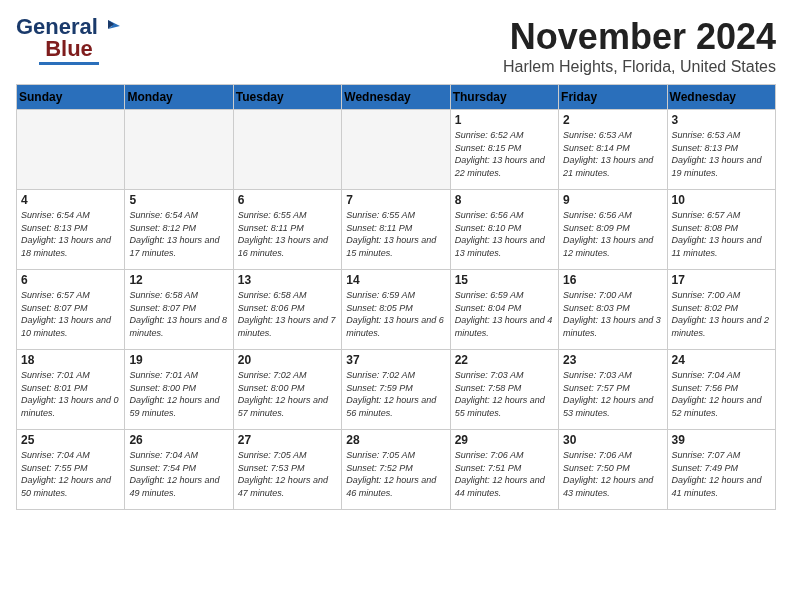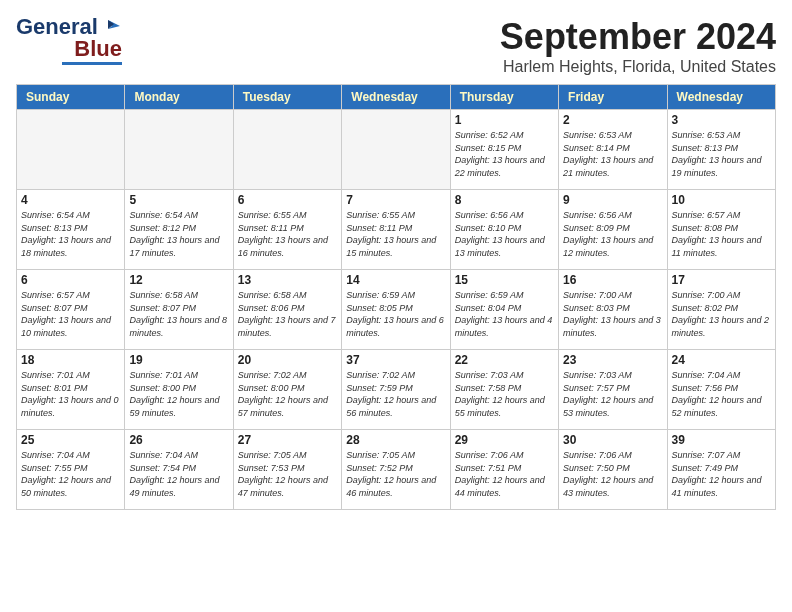--- a/index.html
+++ b/index.html
@@ -12,21 +12,21 @@
     }
     .header-area {
       display: flex;
       justify-content: space-between;
       align-items: flex-start;
       margin-bottom: 8px;
     }
     .logo {
       display: flex;
       flex-direction: column;
-      align-items: flex-end;
+      align-items: center;
     }
     .logo-text {
       font-size: 22px;
       font-weight: bold;
       color: #1a3a6b;
       line-height: 1;
     }
     .logo-blue { color: #7f1d1d; }
     .logo-line {
       width: 60px;
@@ -46,24 +46,24 @@
       font-size: 16px;
       color: #444;
     }
     table {
       width: 100%;
       border-collapse: collapse;
       table-layout: fixed;
     }
     thead tr th {
       background: #2a6fbb;
-      color: #fef9c3;
+      color: #000000;
       font-size: 12px;
       font-weight: bold;
-      padding: 5px 9px;
+      padding: 5px 2px;
       text-align: left;
       border: 1px solid #ccc;
     }
     tbody tr td {
       border: 1px solid #ccc;
       vertical-align: top;
       padding: 3px 4px;
       font-size: 9.5px;
       color: #222;
       height: 80px;
@@ -99,21 +99,21 @@
         <polygon points="8,4 20,10 8,13 12,10" fill="#2a6fbb"></polygon>
         <polygon points="8,4 14,8 8,13" fill="#1a3a6b"></polygon>
       </svg>
     </div>
     <div style="display:flex;align-items:center;">
       <span class="logo-text logo-blue">Blue</span>
     </div>
     <div class="logo-line"></div>
   </div>
   <div class="title-area">
-    <div class="month-title">September 2024</div>
+    <div class="month-title">November 2024</div>
     <div class="location-title">Harlem Heights, Florida, United States</div>
   </div>
 </div>
 
 <table>
   <thead>
     <tr>
     <th>Sunday</th>
         <th>Monday</th>
         <th>Tuesday</th>

